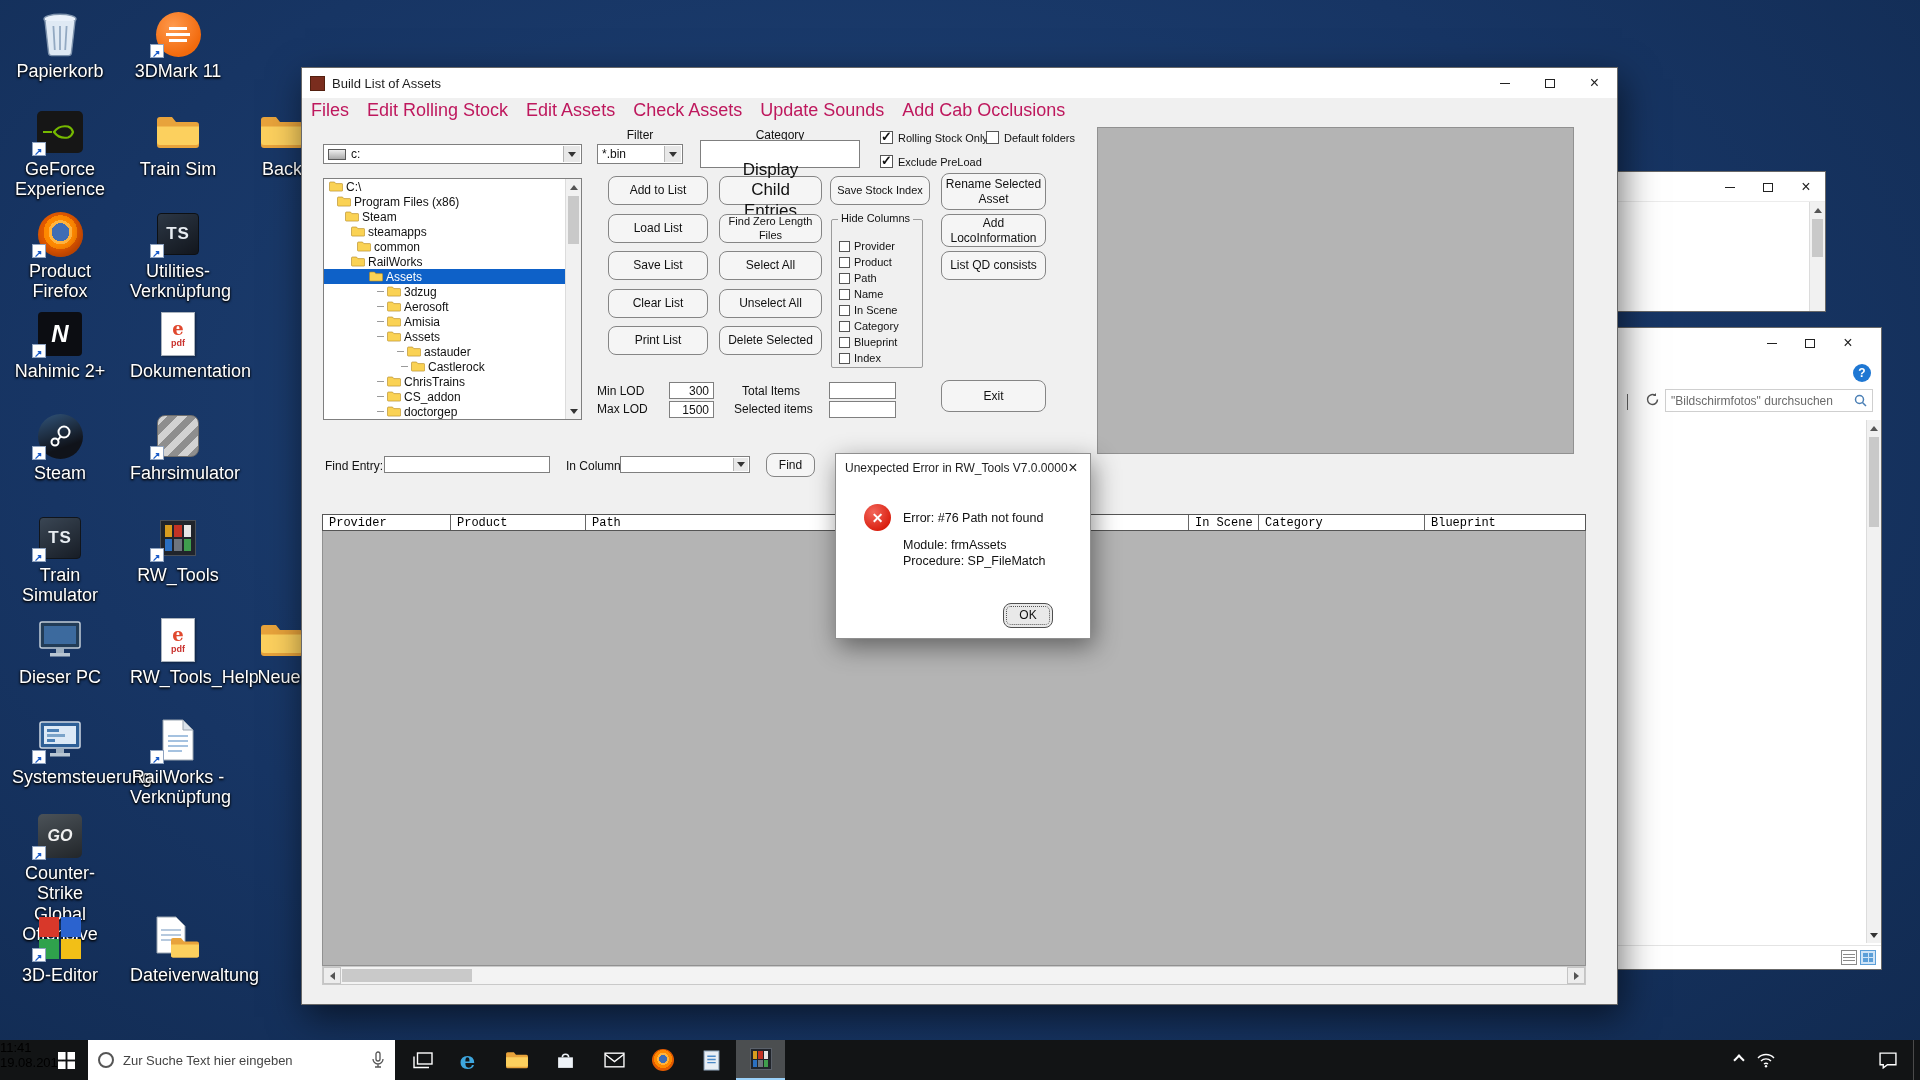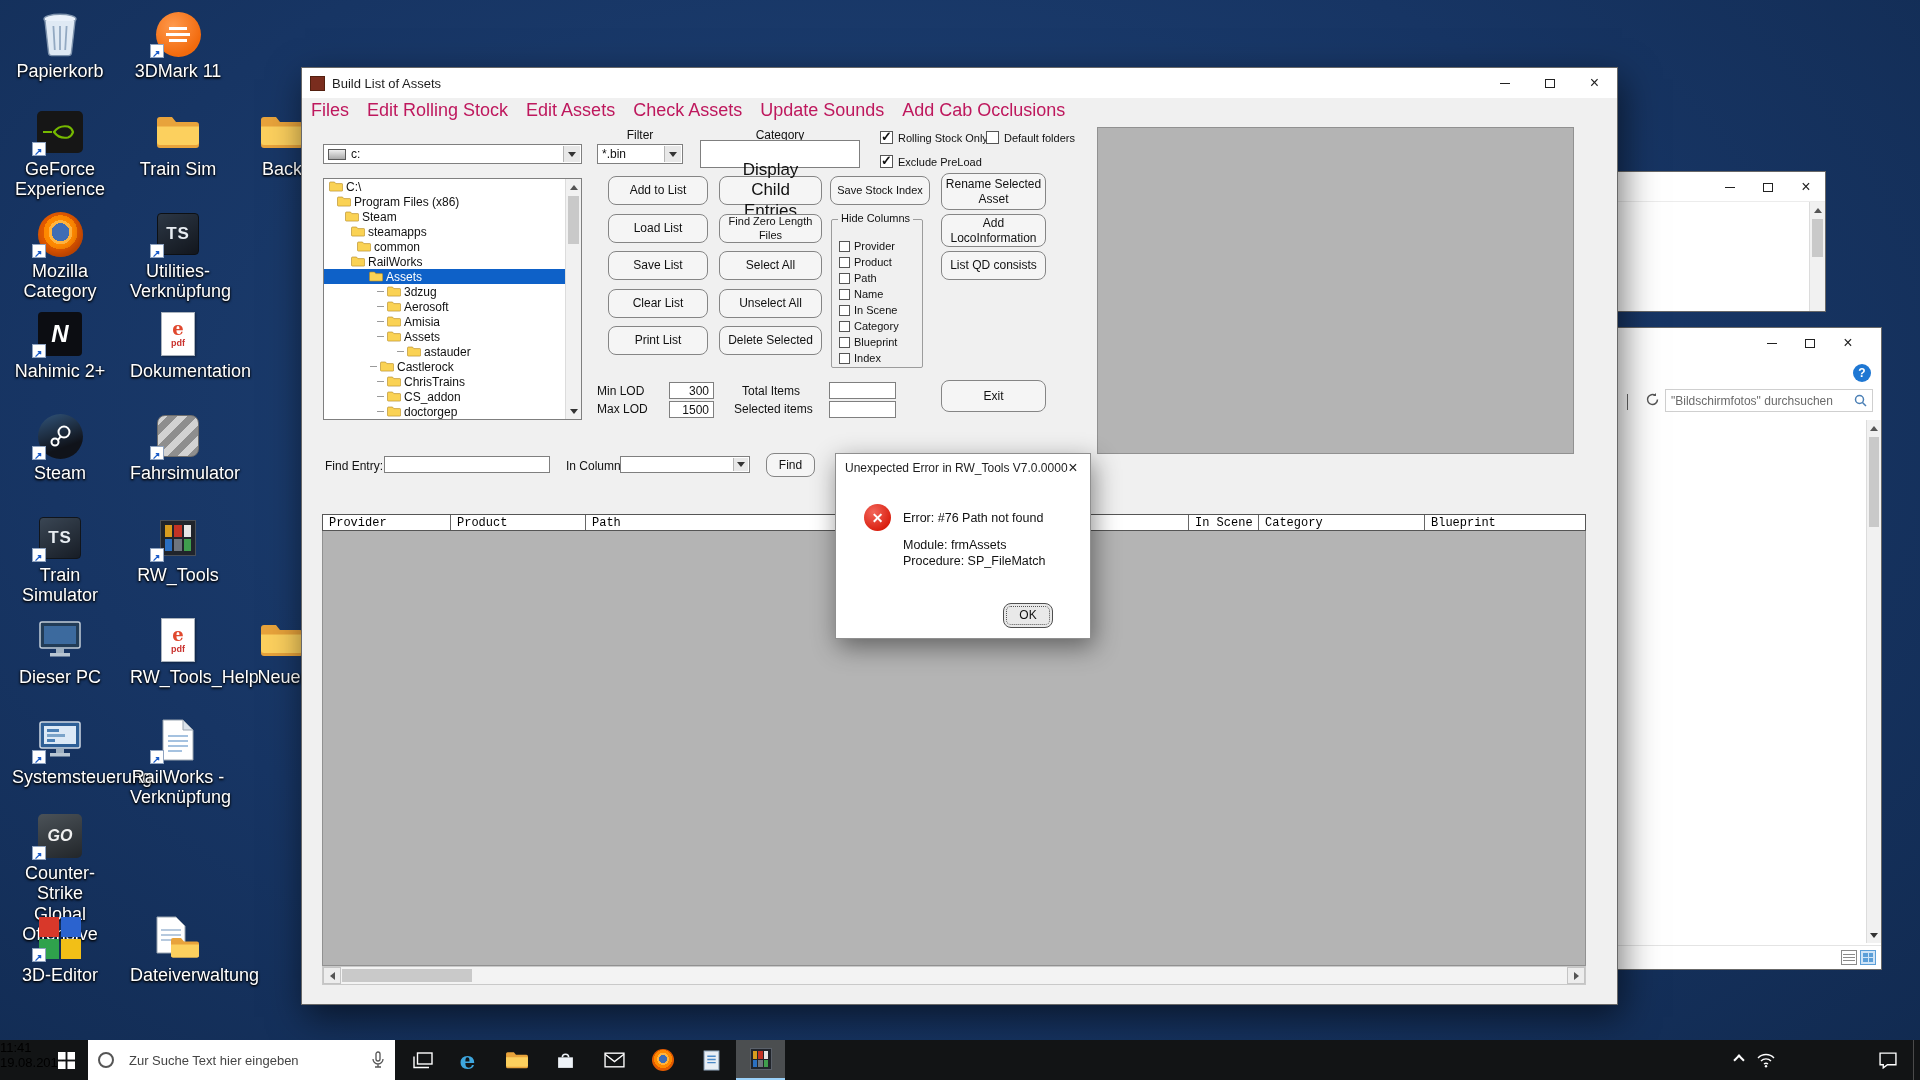--- a/index.html
+++ b/index.html
@@ -93,21 +93,21 @@
           </svg>
         </div>
     </div>
     <div class="lbl">GeForce Experience</div>
   </div>
 
   <div class="dicon" style="left:12px;top:210px">
     <div class="ic sc">
       <div style="width:45px;height:45px;border-radius:50%;background:radial-gradient(circle at 50% 45%,#3f6db5 0 9px,#ffb43f 9px 12px,#ff8a00 12px 17px,#e35b00 17px 23px);box-shadow:inset -3px -4px 8px rgba(140,40,0,.55)"></div>
     </div>
-    <div class="lbl">Mozilla Category</div>
+    <div class="lbl">Product Firefox</div>
   </div>
 
   <div class="dicon" style="left:12px;top:310px">
     <div class="ic sc">
       <div style="width:44px;height:44px;background:#0c0d12;border-radius:4px;display:flex;align-items:center;justify-content:center">
           <span style="color:#fff;font-size:24px;font-weight:bold;font-style:italic">N</span>
         </div>
     </div>
     <div class="lbl">Nahimic 2+</div>
   </div>
@@ -508,21 +508,21 @@
           </svg>
           <span>Assets</span>
         </div>
       <div class="trow" style="padding-left:73px">
           <span class="dash"></span>
           <svg class="fold" viewBox="0 0 14 11">
             <path d="M.5 2 q0-1 1-1 h4 l1.3 1.6 h6 q.9 0 .9 1 v5.6 q0 .9-.9.9 H1.5 q-1 0-1-.9z" fill="#fad254" stroke="#b08420" stroke-width=".6"></path>
           </svg>
           <span>astauder</span>
         </div>
-      <div class="trow" style="padding-left:46px">
+      <div class="trow" style="padding-left:77px">
           <span class="dash"></span>
           <svg class="fold" viewBox="0 0 14 11">
             <path d="M.5 2 q0-1 1-1 h4 l1.3 1.6 h6 q.9 0 .9 1 v5.6 q0 .9-.9.9 H1.5 q-1 0-1-.9z" fill="#fad254" stroke="#b08420" stroke-width=".6"></path>
           </svg>
           <span>Castlerock</span>
         </div>
       <div class="trow" style="padding-left:53px">
           <span class="dash"></span>
           <svg class="fold" viewBox="0 0 14 11">
             <path d="M.5 2 q0-1 1-1 h4 l1.3 1.6 h6 q.9 0 .9 1 v5.6 q0 .9-.9.9 H1.5 q-1 0-1-.9z" fill="#fad254" stroke="#b08420" stroke-width=".6"></path>
@@ -672,21 +672,21 @@
   <div class="tb-btn" style="left:44px;width:44px">
     <svg width="17" height="17" viewBox="0 0 18 18">
         <rect x="0" y="0" width="8" height="8" fill="#fff"></rect>
         <rect x="10" y="0" width="8" height="8" fill="#fff"></rect>
         <rect x="0" y="10" width="8" height="8" fill="#fff"></rect>
         <rect x="10" y="10" width="8" height="8" fill="#fff"></rect>
       </svg>
   </div>
   <div style="position:absolute;left:88px;top:0;width:307px;height:40px;background:#fff;display:flex;align-items:center">
     <div style="width:16px;height:16px;border:2px solid #555;border-radius:50%;margin-left:10px;flex:none"></div>
-    <span style="color:#454545;font-size:13px;margin-left:15px;white-space:nowrap">Zur Suche Text hier eingeben</span>
+    <span style="color:#454545;font-size:13px;margin-left:9px;white-space:nowrap">Zur Suche Text hier eingeben</span>
     <svg width="14" height="18" viewBox="0 0 14 18" style="position:absolute;right:10px">
         <rect x="5" y="1" width="4" height="9" rx="2" fill="none" stroke="#555" stroke-width="1.3"></rect>
         <path d="M2 8 a5 5 0 0 0 10 0 M7 13 v3 M4 16 h6" fill="none" stroke="#555" stroke-width="1.3"></path>
       </svg>
   </div>
   <div class="tb-btn" style="left:399px;width:48px">
     <svg width="20" height="17" viewBox="0 0 20 17">
         <rect x="4.5" y="1" width="14.5" height="11" fill="none" stroke="#fff" stroke-width="1.4"></rect>
         <path d="M1 4.5 v11 h15" fill="none" stroke="#fff" stroke-width="1.4"></path>
       </svg>

